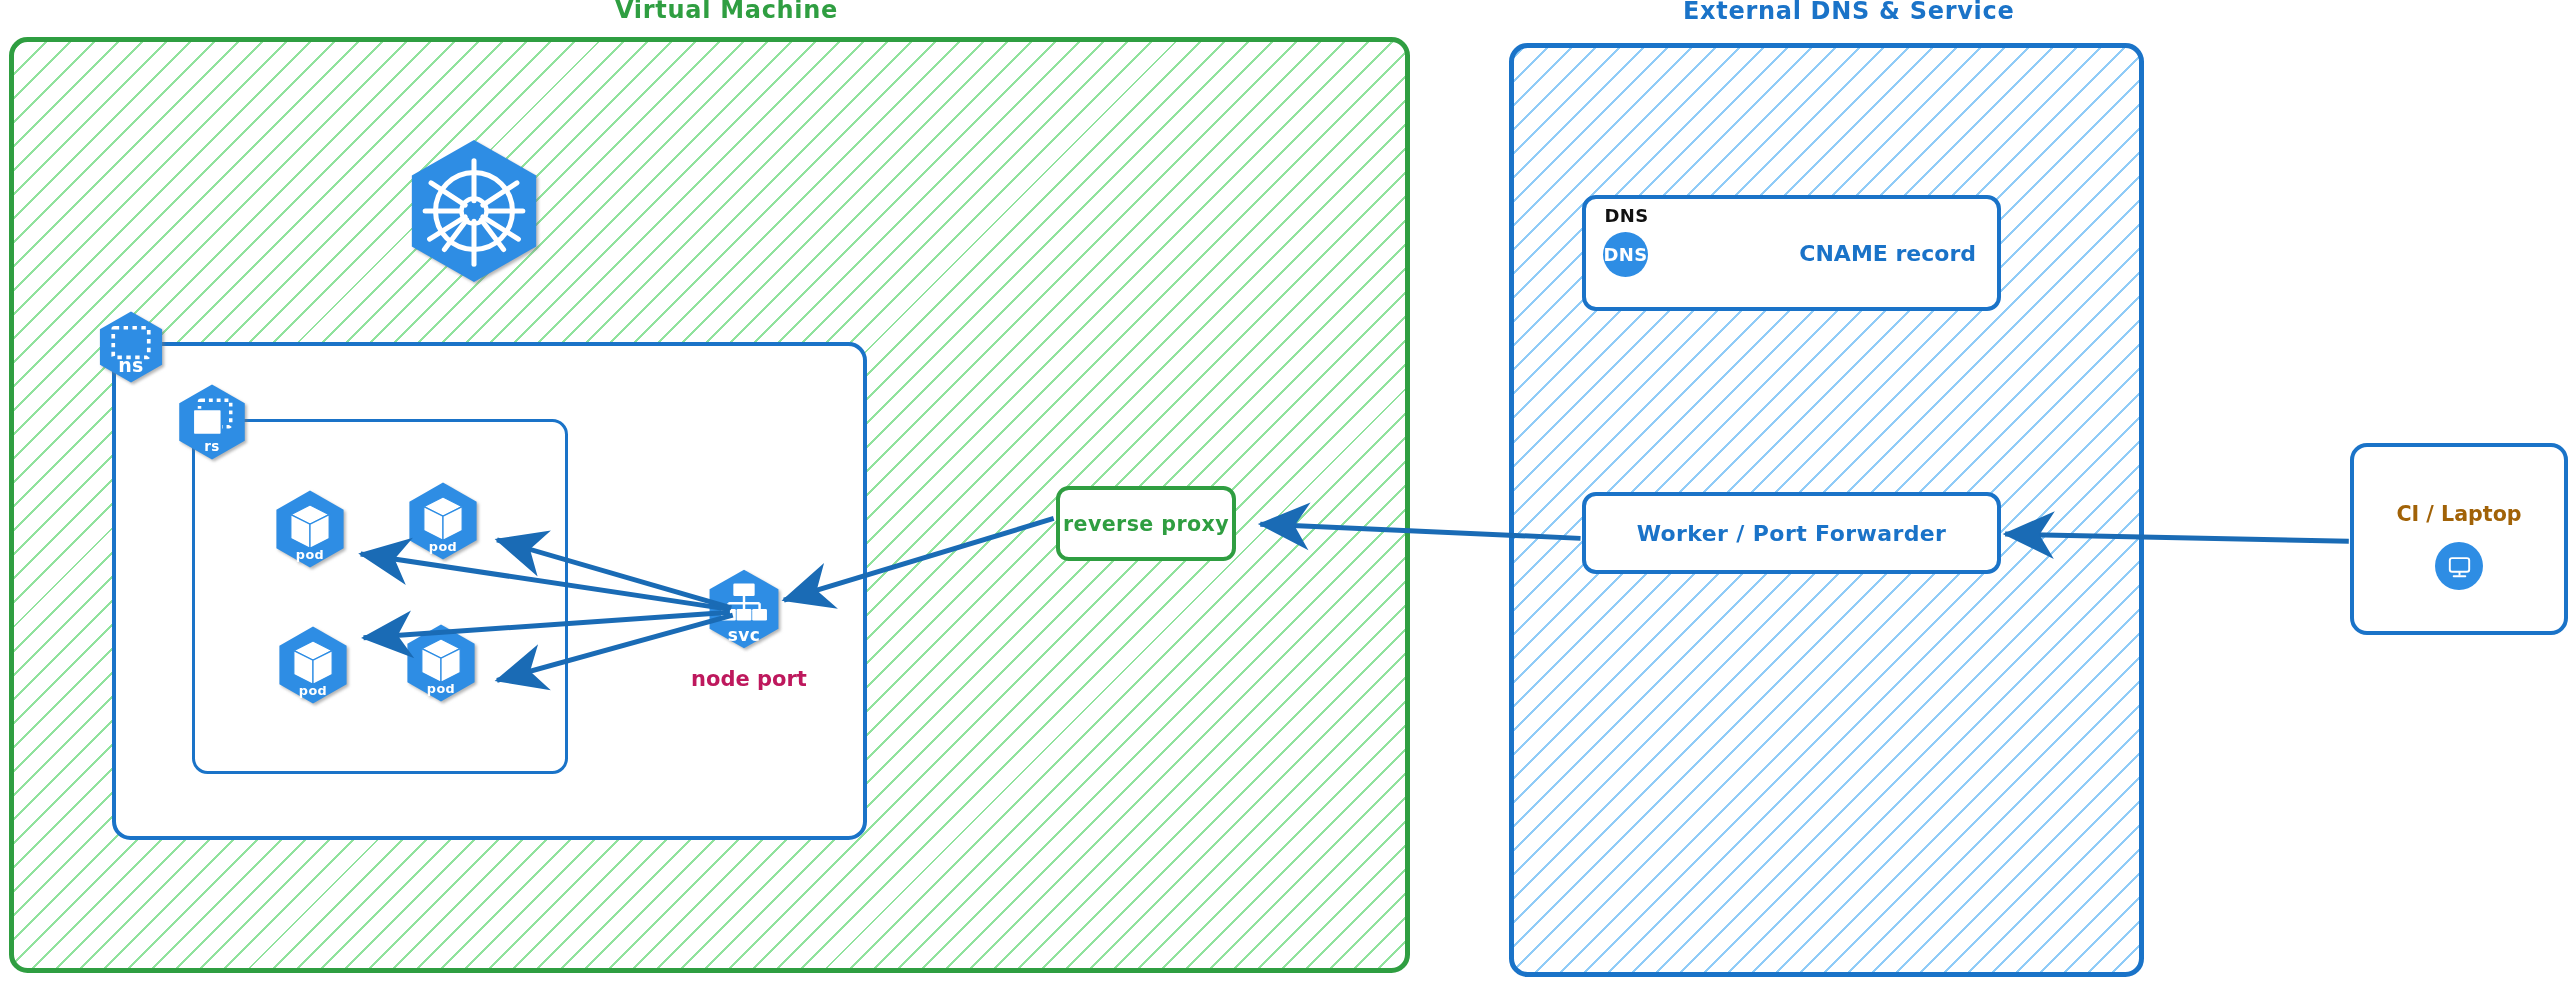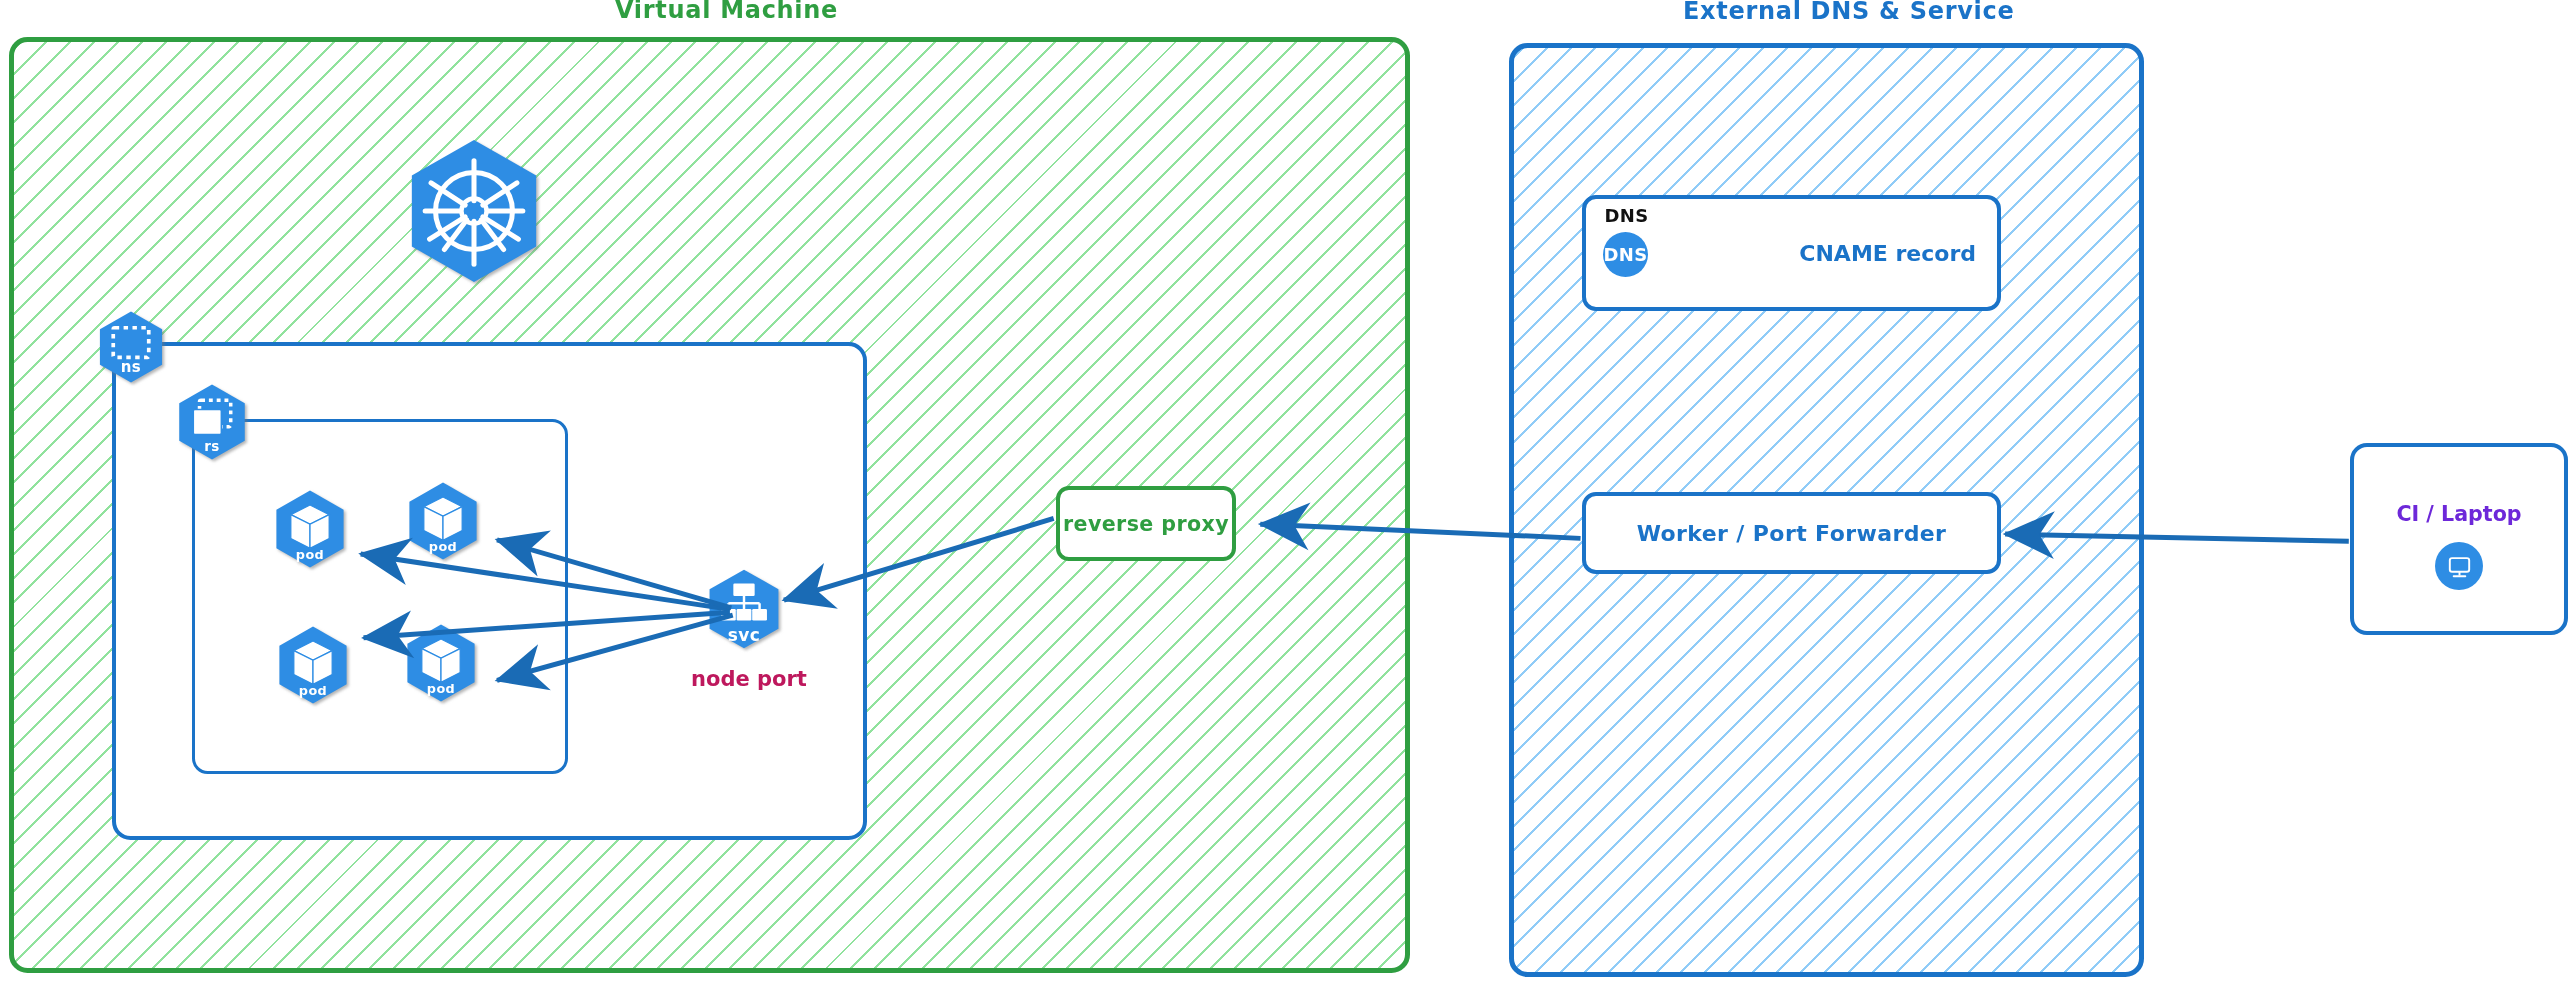--- a/index.html
+++ b/index.html
@@ -85,21 +85,21 @@
   .dns-text{
     position:absolute;left:114px;right:21px;top:50%;transform:translateY(-50%);
     text-align:right;color:#1a73c8;
     font-family:"DejaVu Sans", sans-serif;font-size:22px;font-weight:700;
     white-space:nowrap;
   }
 
   
   .ci-title{
     position:absolute;left:0;right:0;top:55px;text-align:center;
-    color:#6d28d9;font-family:"DejaVu Sans", sans-serif;
+    color:#a16207;font-family:"DejaVu Sans", sans-serif;
     font-size:20.6px;font-weight:600;white-space:nowrap;
   }
   .ci-icon{
     position:absolute;left:50%;top:95px;transform:translateX(-50%);
     width:48px;height:48px;border-radius:50%;background:#2e8de4;
     display:flex;align-items:center;justify-content:center;
   }
 
   
   .hex{
@@ -162,21 +162,21 @@
         <line x1="70" y1="76" x2="55" y2="56"></line>
       </g>
     </svg>
   </div>
 
   <div class="hex ns-badge">
     <svg viewBox="0 0 100 100" width="74" height="74" aria-hidden="true">
       <polygon points="50,2 92,26 92,74 50,98 8,74 8,26" fill="#2e8de4"></polygon>
       <rect x="26" y="24" width="48" height="40" fill="none" stroke="#ffffff" stroke-width="5" stroke-dasharray="6 6" rx="2"></rect>
     </svg>
-    <div class="hex-cap" style="font-size:15px;bottom:11%;">ns</div>
+    <div class="hex-cap" style="font-size:19px;bottom:11%;">ns</div>
   </div>
 
   <div class="hex rs-badge">
     <svg viewBox="0 0 100 100" width="78" height="78" aria-hidden="true">
       <polygon points="50,2 92,26 92,74 50,98 8,74 8,26" fill="#2e8de4"></polygon>
       <rect x="34" y="22" width="40" height="34" fill="none" stroke="#ffffff" stroke-width="4.5" stroke-dasharray="5 5" rx="2"></rect>
       <rect x="26" y="34" width="36" height="32" fill="#ffffff" stroke="#2e8de4" stroke-width="2" rx="2"></rect>
     </svg>
     <div class="hex-cap" style="font-size:13.5px;bottom:9%;">rs</div>
   </div>

